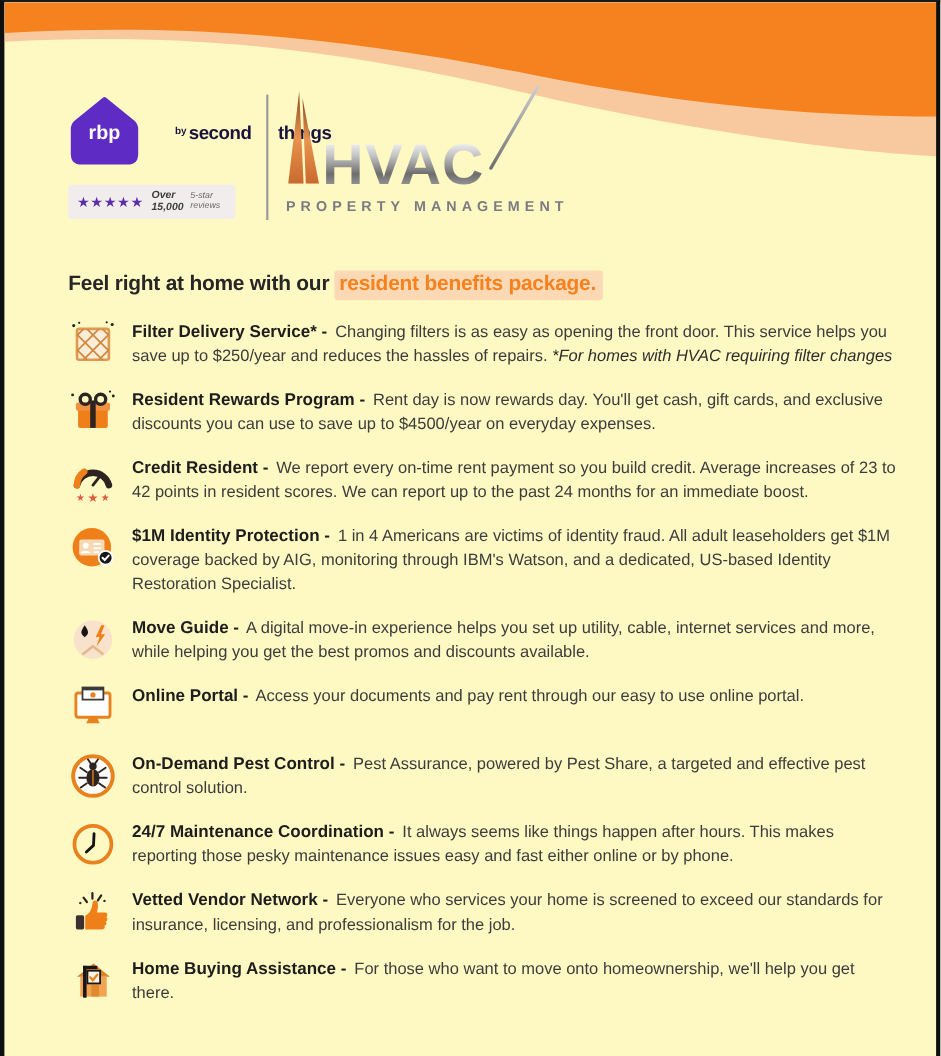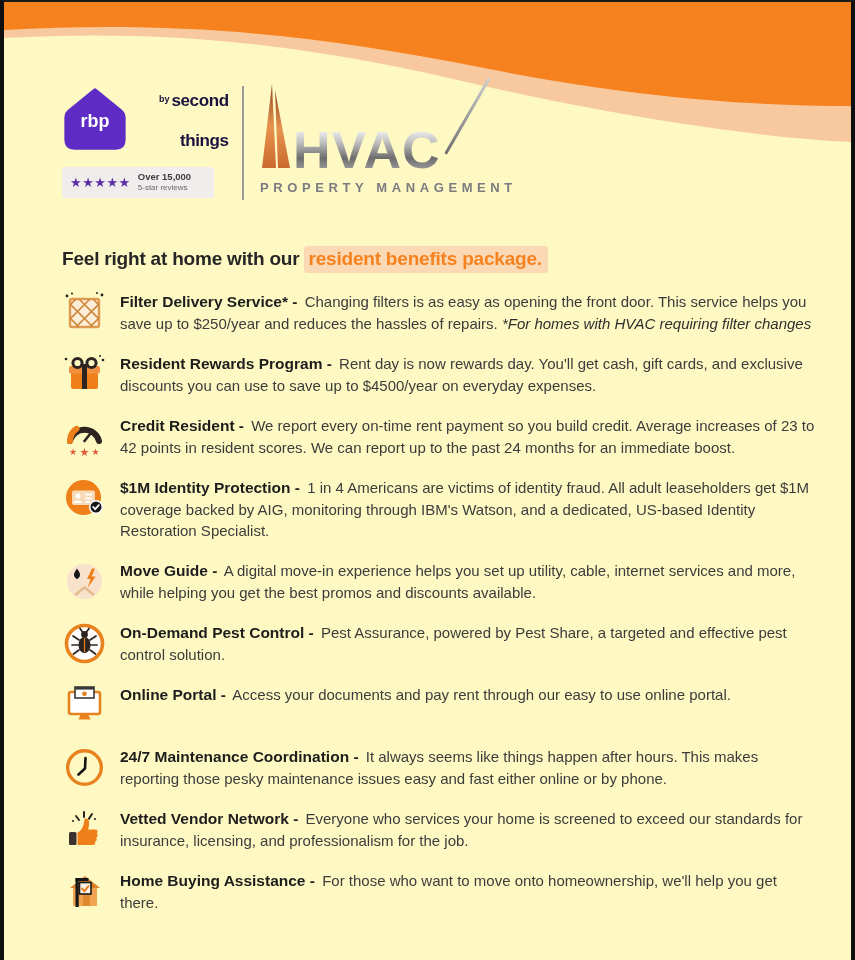--- a/index.html
+++ b/index.html
@@ -10,27 +10,27 @@
     font-family:"Liberation Sans","DejaVu Sans",sans-serif;
   }
   .wave{position:absolute; top:0; left:0; pointer-events:none;}
 
   
   .header{position:relative; display:flex; align-items:flex-start; margin:84px 0 0 58px;}
   .partner{width:154px;}
   .rbp-row{display:flex; align-items:center; gap:7px;}
   .sn{display:flex; align-items:flex-start; color:#19123F; line-height:1;}
   .sn .by{font-size:9px; font-weight:700; margin:2px 2px 0 0;padding-left:24px;}
-  .snl{display:flex; flex-direction:column;gap:24px;}
+  .snl{display:flex; flex-direction:row;gap:24px;}
   .snl span{font-size:17px; font-weight:800; letter-spacing:-0.4px; line-height:0.95;}
   .snl span:last-child{align-self:flex-end;}
   .reviews{margin-top:11px; background:#F0EDEC; border-radius:3px; width:152px; height:31px;
     display:flex; align-items:center; gap:7px; padding:0 8px; box-sizing:border-box;}
   .stars{color:#5B2DA8; font-size:13px; letter-spacing:0.5px;}
-  .rev-l{display:flex; flex-direction:column; line-height:1.15;}
+  .rev-l{display:flex; line-height:1.15;font-style:italic;}
   .rev-l .r1{font-size:9.5px; color:#3d3d3d; font-weight:700;}
   .rev-l .r2{font-size:8px; color:#6a6a6a;}
   .divider{width:2px; background:#9a9a9a; height:114px; margin:0 16px 0 26px;}
   .company{padding-top:0; position:relative;}
   .innova-row{display:flex; align-items:flex-end; height:86px; position:relative;}
   .spires{margin-right:-1px;}
   .innova-text{
     font-size:52px; font-weight:700; letter-spacing:1px; line-height:0.82;
     background:linear-gradient(180deg,#f4f4f4 0%,#c2c2c2 30%,#6d6d6d 68%,#a3a3a3 100%);
     -webkit-background-clip:text; background-clip:text; color:transparent;
@@ -217,20 +217,36 @@
       </div>
       <p class="txt">
         <span class="b-title">Move Guide -</span>
         <span class="b-desc">A digital move-in experience helps you set up utility, cable, internet services and more, while helping you get the best promos and discounts available.</span>
       </p>
     </div>
 
     <div class="row">
       <div class="icon">
         <svg viewBox="0 0 45 45" width="45" height="45">
+          <rect x="7" y="9" width="31" height="22" rx="2" fill="#FFFFFF" stroke="#E8821E" stroke-width="2.6"></rect>
+          <rect x="13" y="4" width="19" height="11" fill="#ffffff" stroke="#3a3a3a" stroke-width="1.6"></rect>
+          <rect x="13" y="4" width="19" height="2.6" fill="#3a3a3a"></rect>
+          <circle cx="22.5" cy="10.8" r="2.4" fill="#E8821E"></circle>
+          <path d="M19,31 h7 l2.6,5.5 h-12.2 Z" fill="#E8821E"></path>
+        </svg>
+      </div>
+      <p class="txt">
+        <span class="b-title">Online Portal -</span>
+        <span class="b-desc">Access your documents and pay rent through our easy to use online portal.</span>
+      </p>
+    </div>
+
+    <div class="row">
+      <div class="icon">
+        <svg viewBox="0 0 45 45" width="45" height="45">
           <circle cx="22.5" cy="22.5" r="18" fill="#FFFDFB" stroke="#E8821E" stroke-width="3.6"></circle>
           <ellipse cx="22.5" cy="24" rx="6" ry="8" fill="#2D2422"></ellipse>
           <circle cx="22.5" cy="13.5" r="3.4" fill="#2D2422"></circle>
           <g stroke="#2D2422" stroke-width="1.7" stroke-linecap="round">
             <path d="M17,19 L11,15"></path>
               <path d="M16.5,24 L10,24"></path>
               <path d="M17,29 L11.5,33"></path>
             <path d="M28,19 L34,15"></path>
               <path d="M28.5,24 L35,24"></path>
               <path d="M28,29 L33.5,33"></path>
@@ -242,36 +258,20 @@
       </div>
       <p class="txt">
         <span class="b-title">On-Demand Pest Control -</span>
         <span class="b-desc">Pest Assurance, powered by Pest Share, a targeted and effective pest control solution.</span>
       </p>
     </div>
 
     <div class="row">
       <div class="icon">
         <svg viewBox="0 0 45 45" width="45" height="45">
-          <rect x="7" y="9" width="31" height="22" rx="2" fill="#FFFFFF" stroke="#E8821E" stroke-width="2.6"></rect>
-          <rect x="13" y="4" width="19" height="11" fill="#ffffff" stroke="#3a3a3a" stroke-width="1.6"></rect>
-          <rect x="13" y="4" width="19" height="2.6" fill="#3a3a3a"></rect>
-          <circle cx="22.5" cy="10.8" r="2.4" fill="#E8821E"></circle>
-          <path d="M19,31 h7 l2.6,5.5 h-12.2 Z" fill="#E8821E"></path>
-        </svg>
-      </div>
-      <p class="txt">
-        <span class="b-title">Online Portal -</span>
-        <span class="b-desc">Access your documents and pay rent through our easy to use online portal.</span>
-      </p>
-    </div>
-
-    <div class="row">
-      <div class="icon">
-        <svg viewBox="0 0 45 45" width="45" height="45">
           <circle cx="22.5" cy="22.5" r="16.8" fill="none" stroke="#E8821E" stroke-width="3.4"></circle>
           <path d="M23.5,13 L23,23.5 L16.5,29.5" fill="none" stroke="#141414" stroke-width="2.6" stroke-linecap="round" stroke-linejoin="round"></path>
         </svg>
       </div>
       <p class="txt">
         <span class="b-title">24/7 Maintenance Coordination -</span>
         <span class="b-desc">It always seems like things happen after hours. This makes reporting those pesky maintenance issues easy and fast either online or by phone.</span>
       </p>
     </div>
 

